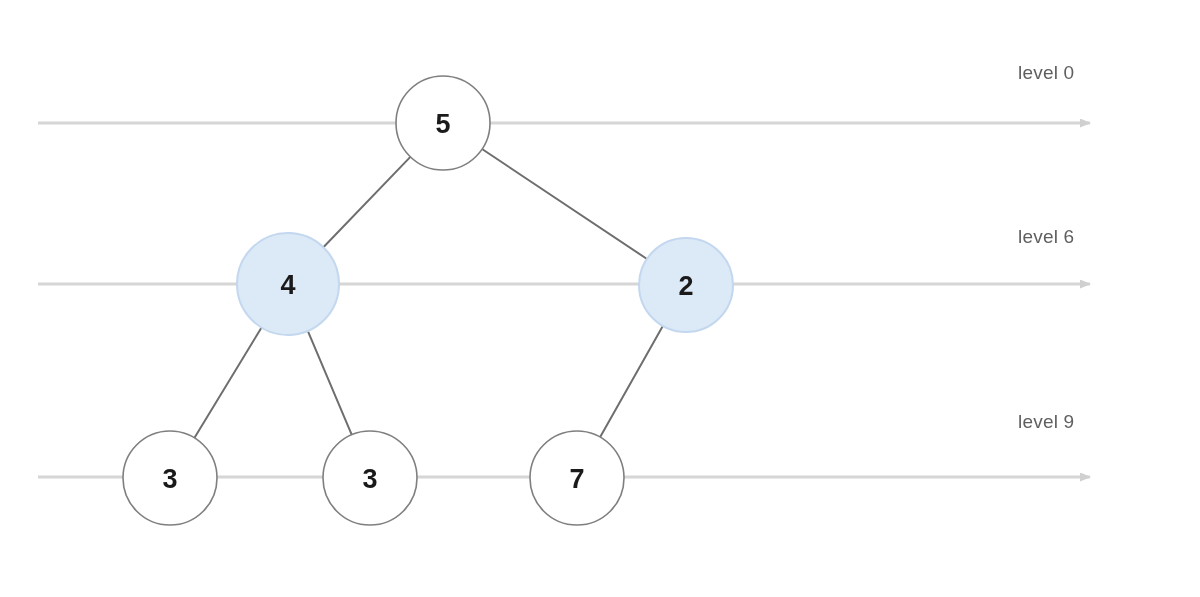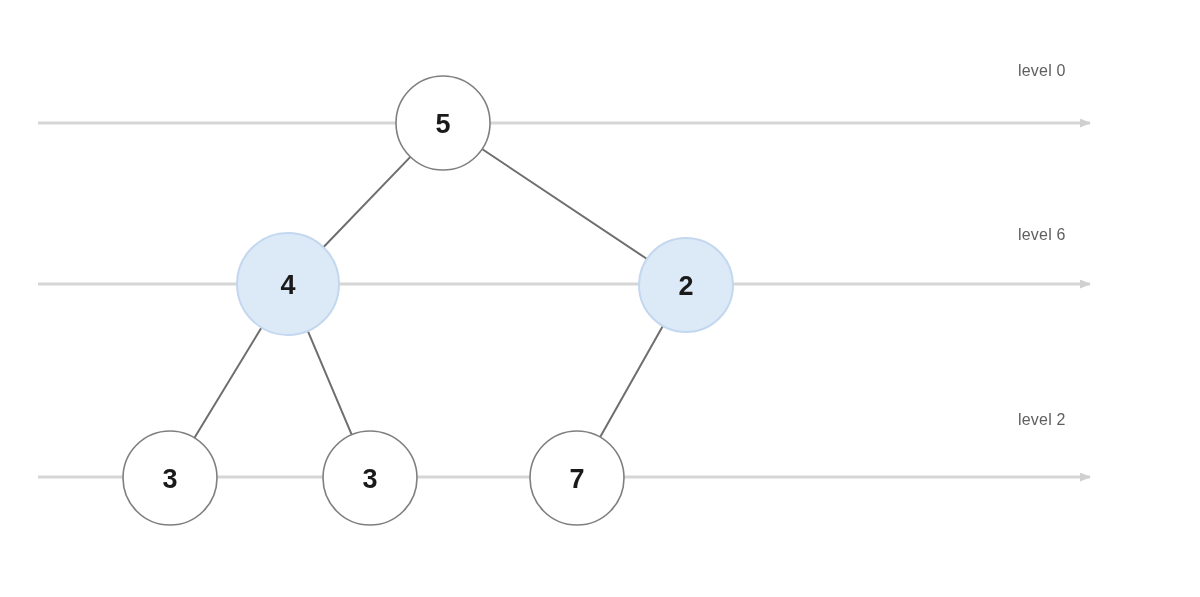--- a/index.html
+++ b/index.html
@@ -21,21 +21,21 @@
   #diagram-svg {
     position: absolute;
     left: 0;
     top: 0;
     width: 1200px;
     height: 597px;
   }
   .level-label {
     position: absolute;
     font-family: "Liberation Sans", sans-serif;
-    font-size: 16px;
+    font-size: 19px;
     font-weight: 400;
     color: #5f5f5f;
     letter-spacing: 0.2px;
     white-space: nowrap;
   }
   .node-value {
     font-family: "Liberation Sans", sans-serif;
     font-size: 27px;
     font-weight: bold;
     fill: #1a1a1a;
@@ -91,16 +91,16 @@
         <g>
           <circle cx="577" cy="478" r="47" fill="#ffffff" stroke="#7f7f7f" stroke-width="1.6"></circle>
           <text x="577" y="479" class="node-value" fill="#1a1a1a">7</text>
         </g>
       </g>
   </svg>
 
   <div id="level-labels">
       <div class="level-label" style="left: 1018px; top: 62px;">level 0</div>
       <div class="level-label" style="left: 1018px; top: 226px;">level 6</div>
-      <div class="level-label" style="left: 1018px; top: 411px;">level 2</div>
+      <div class="level-label" style="left: 1018px; top: 411px;">level 9</div>
     </div>
 
 </div>
 
 </body></html>

